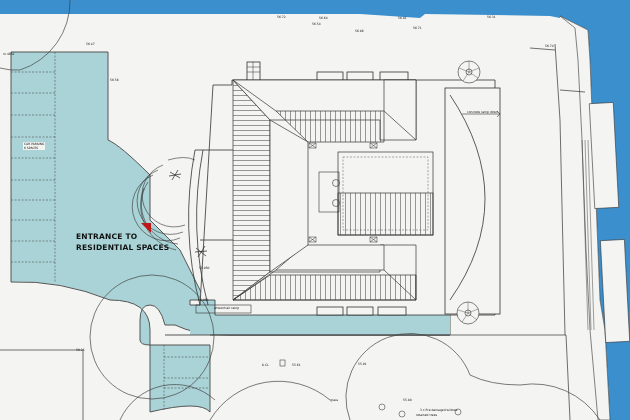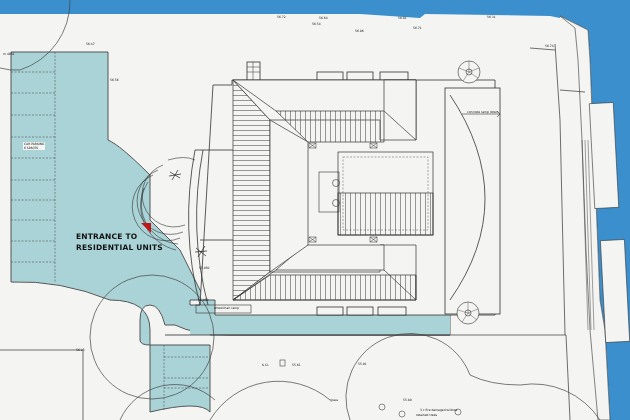--- a/index.html
+++ b/index.html
@@ -194,21 +194,21 @@
   <g stroke="#444" stroke-width="0.6" fill="none">
     <circle cx="382" cy="407" r="3"></circle>
     <circle cx="402" cy="414" r="3"></circle>
     <circle cx="458" cy="412" r="3"></circle>
     <rect x="280" y="360" width="5" height="6"></rect>
   </g>
 </svg>
 
 <div class="lbl entrance">
   <div>ENTRANCE TO</div>
-  <div>RESIDENTIAL UNITS</div>
+  <div>RESIDENTIAL SPACES</div>
 </div>
 <div class="lbl tiny" style="left:23px;top:142px;background:#f4f4f2;padding:0 1px;">
   <div>CAR PARKING</div>
   <div>6 SPACES</div>
 </div>
 <div class="lbl tiny" style="left:467px;top:110px;">concrete ramp down</div>
 <div class="lbl tiny" style="left:214px;top:306px;">wheelchair ramp</div>
 <div class="lbl tiny" style="left:330px;top:398px;">grass</div>
 <div class="lbl tiny" style="left:420px;top:408px;">3 x fire damaged willows</div>
 <div class="lbl tiny" style="left:416px;top:413px;">retained trees</div>

